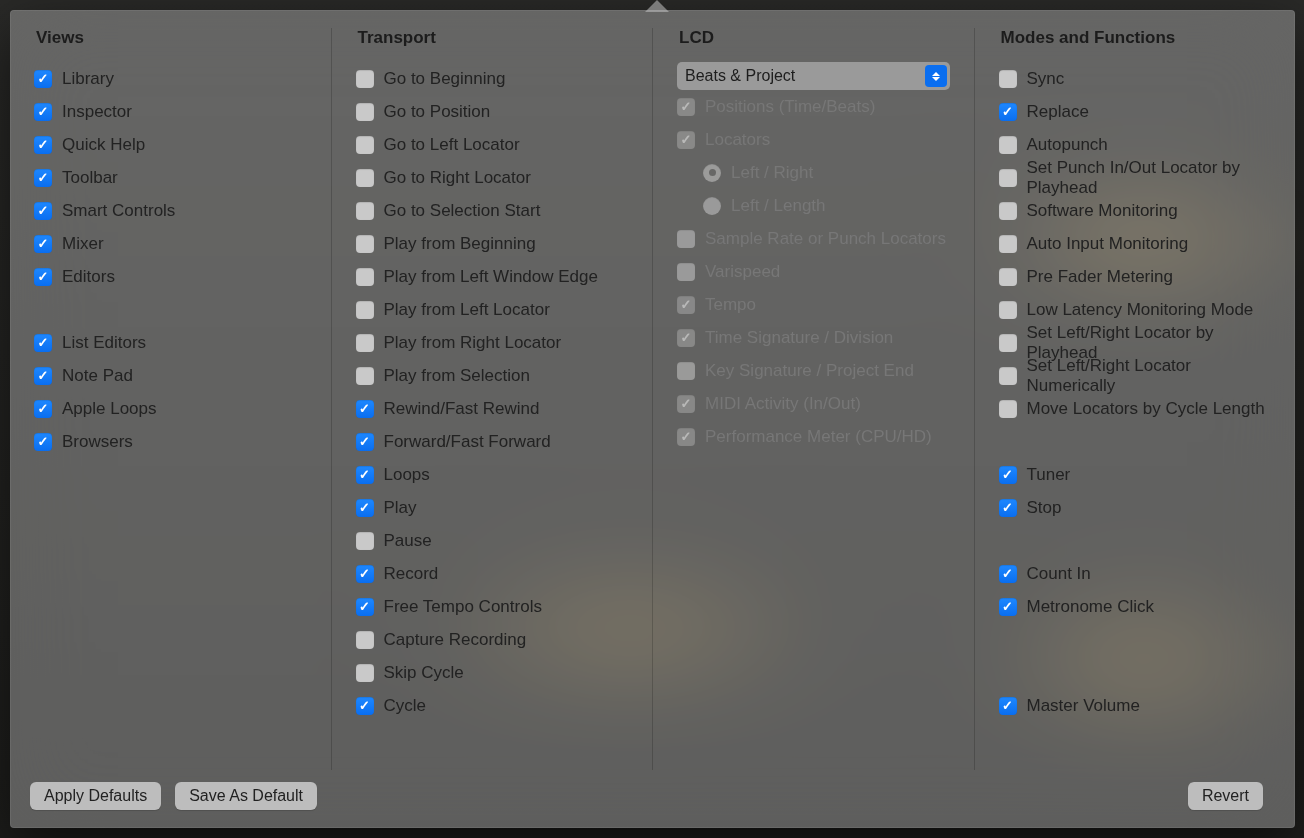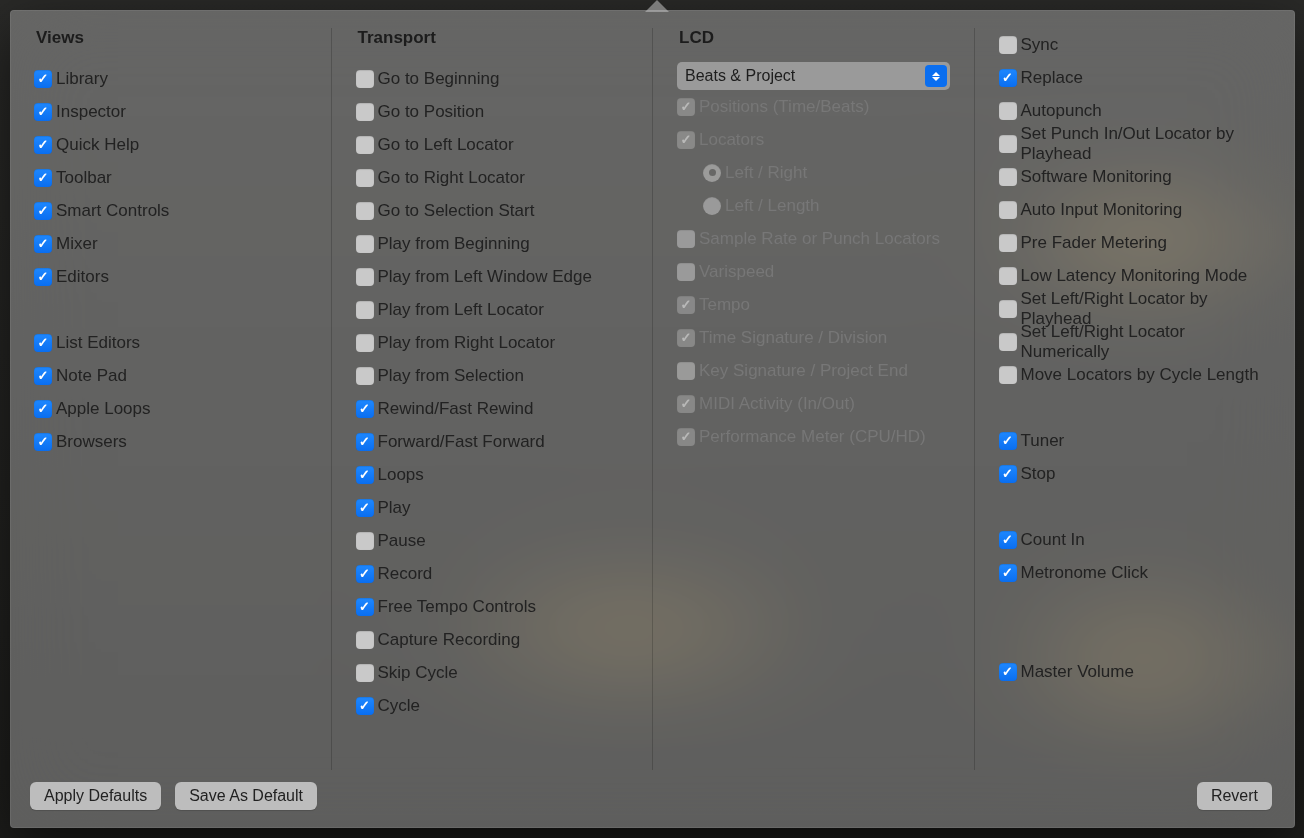--- a/index.html
+++ b/index.html
@@ -57,21 +57,21 @@
       font-size: 17px;
       font-weight: 700;
       color: #1c1c1c;
       margin-bottom: 14px;
       padding-left: 2px;
     }
     .item {
       display: flex;
       align-items: center;
       height: 33px;
-      gap: 4px;
+      gap: 10px;
     }
     .item.indent { padding-left: 26px; }
     .spacer { height: 33px; }
     .chk {
       width: 18px; height: 18px;
       border-radius: 4px;
       background: #c9c9c9;
       box-shadow: 0 0.5px 1px rgba(0,0,0,0.2) inset;
       display:flex; align-items:center; justify-content:center;
       flex-shrink: 0;
@@ -125,21 +125,21 @@
       border-radius: 4px;
       display:flex; flex-direction:column; align-items:center; justify-content:center;
       gap:1px;
     }
     .select .chevrons::before { content:""; border-left:4px solid transparent; border-right:4px solid transparent; border-bottom:4px solid #fff; }
     .select .chevrons::after  { content:""; border-left:4px solid transparent; border-right:4px solid transparent; border-top:4px solid #fff; }
 
     .footer {
       display:flex;
       align-items:center;
-      padding: 12px 23px 18px 20px;
+      padding: 12px 32px 18px 20px;
       gap: 14px;
     }
     .btn {
       background: #bdbdbd;
       border-radius: 6px;
       padding: 5px 14px;
       font-size: 16px;
       color: #222;
       cursor: pointer;
       box-shadow: 0 1px 1px rgba(0,0,0,0.15);
@@ -346,20 +346,21 @@
             <span class="lbl disabled">MIDI Activity (In/Out)</span>
           </div>
           <div class="item">
             <div class="chk on gray disabled"></div>
             <span class="lbl disabled">Performance Meter (CPU/HD)</span>
           </div>
         </div>
     </div>
 
     <div class="col">
+      <h3>Modes and Functions</h3>
       <div id="modes-g1">
           <div class="item">
             <div class="chk"></div>
             <span class="lbl">Sync</span>
           </div>
           <div class="item">
             <div class="chk on"></div>
             <span class="lbl">Replace</span>
           </div>
           <div class="item">

